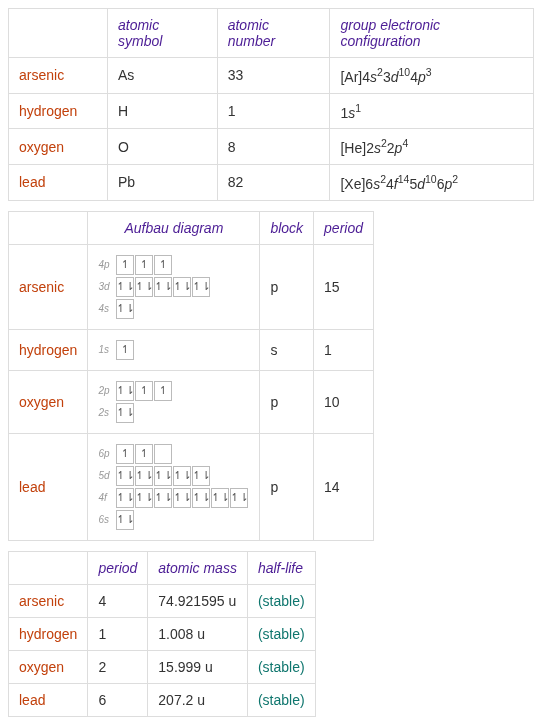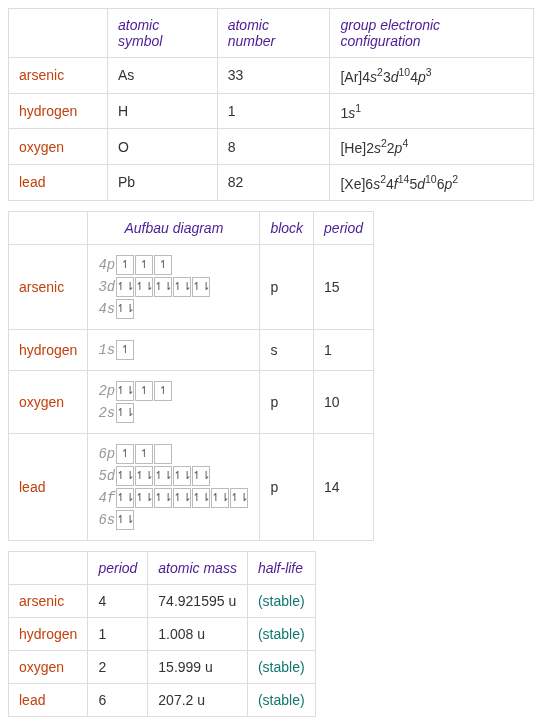--- a/index.html
+++ b/index.html
@@ -26,21 +26,21 @@
     color:#333;
   }
   .hdr{ color:#4c1d95;font-style:italic; }
   .rowhdr{ color:#c2410c; }
   .num-right{ text-align:left; }
   .stable{ color:#0f766e; }
   sup{ font-size:0.75em; }
   
   .aufbau{ font-size:11px; color:#999; }
   .orb-row{ display:flex; align-items:center; margin:2px 0; }
-  .orb-label{ width:18px; font-style:italic; color:#999; font-size:14px;font-family:Liberation Mono, monospace; }
+  .orb-label{ width:18px; font-style:italic; color:#999; font-size:10px; }
   .orb-box{
     width:16px; height:18px;
     border:1px solid #bbb;
     margin-right:1px;
     display:flex; align-items:center; justify-content:center;
     font-size:11px; color:#555;
     background:#fff;
   }
   .t1 .hdr-empty{ width:78px; }
 </style>

